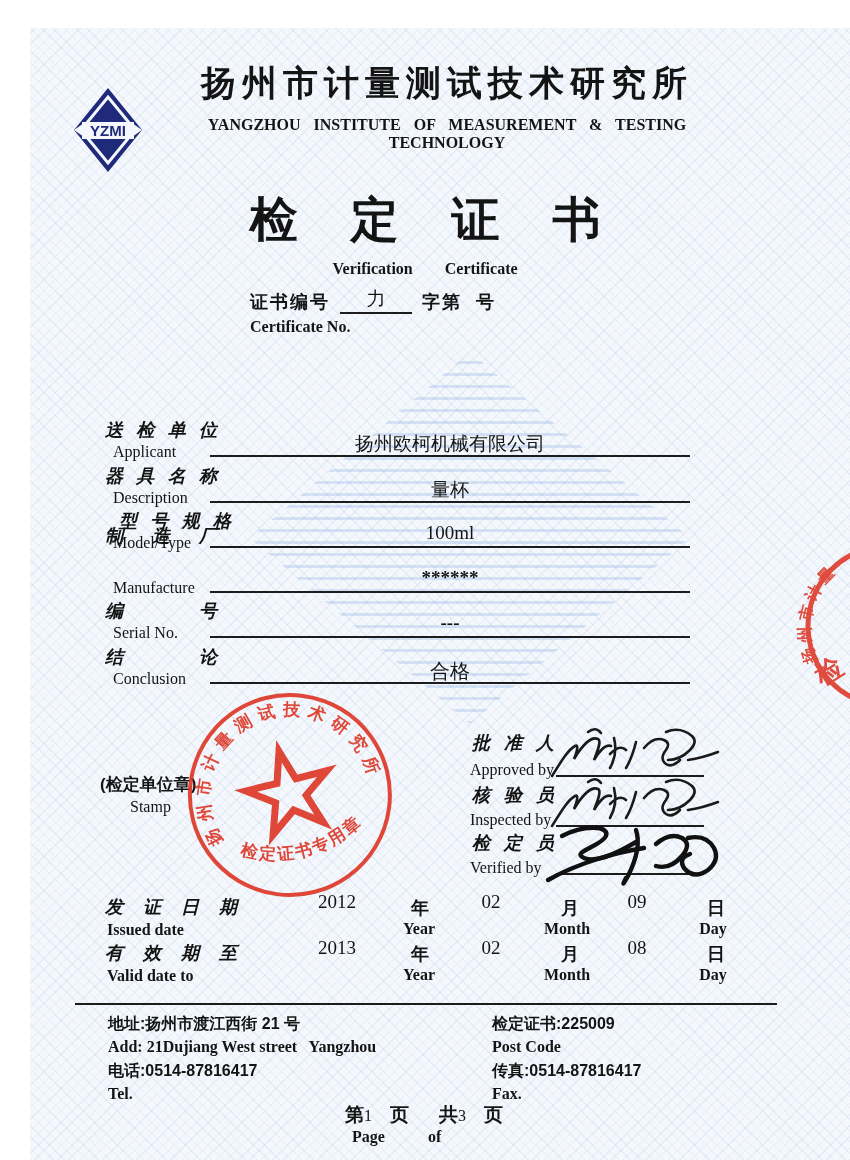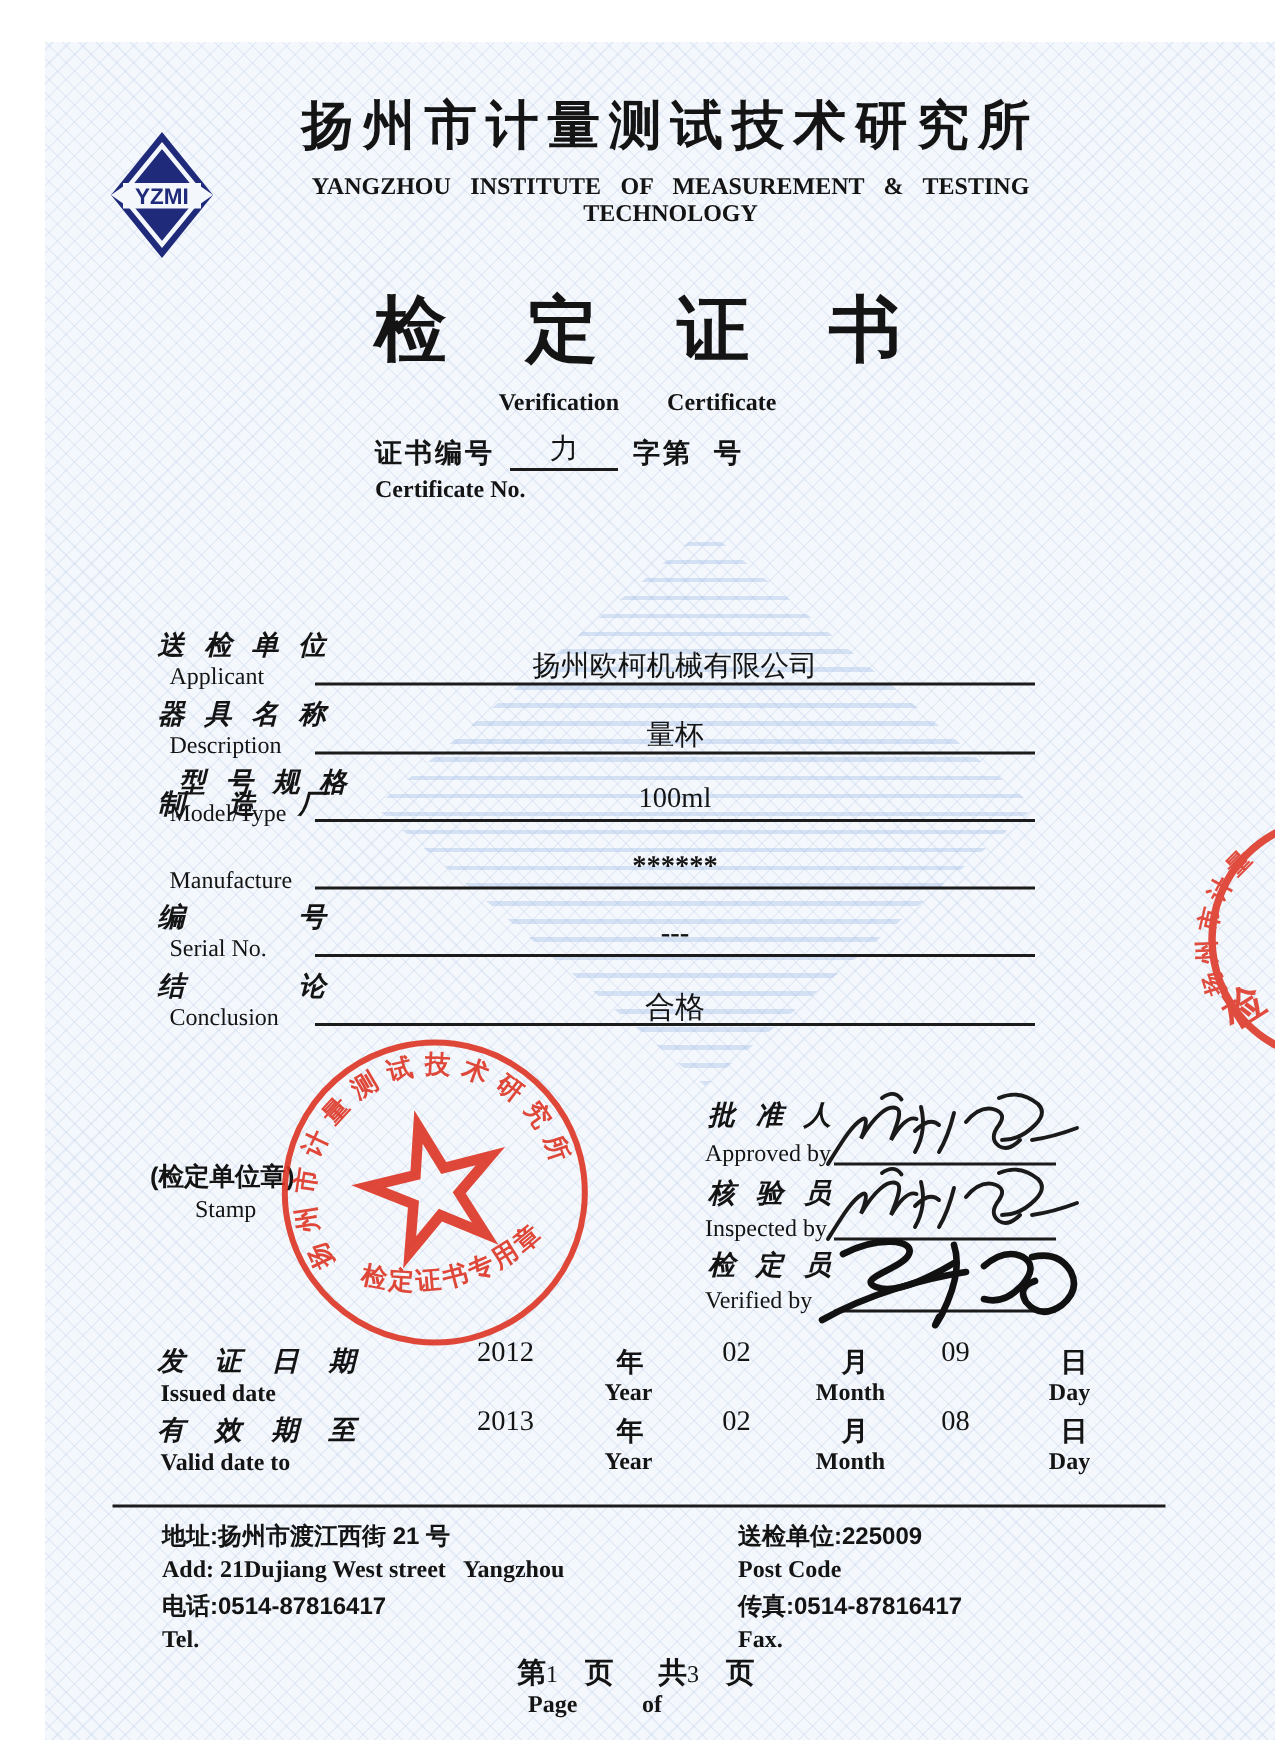--- a/index.html
+++ b/index.html
@@ -190,21 +190,21 @@
 <div class="abs z2 serif b center" style="left:527px;top:966px;width:80px;font-size:16px;">Month</div>
 <div class="abs z2 serif b center" style="left:673px;top:966px;width:80px;font-size:16px;">Day</div>
 
 <div class="abs z2" style="left:75px;top:1003px;width:702px;border-bottom:2px solid #1c1c1c;"></div>
 
 <div class="abs z2 b pre" style="left:108px;top:1014px;font-size:16px;">地址:扬州市渡江西街 21 号</div>
 <div class="abs z2 b serif pre" style="left:108px;top:1038px;font-size:16px;">Add: 21Dujiang West street   Yangzhou</div>
 <div class="abs z2 b pre" style="left:108px;top:1061px;font-size:16px;">电话:0514-87816417</div>
 <div class="abs z2 b serif pre" style="left:108px;top:1085px;font-size:16px;">Tel.</div>
 
-<div class="abs z2 b pre" style="left:492px;top:1014px;font-size:16px;">送检单位:225009</div>
+<div class="abs z2 b pre" style="left:492px;top:1014px;font-size:16px;">检定证书:225009</div>
 <div class="abs z2 b serif pre" style="left:492px;top:1038px;font-size:16px;">Post Code</div>
 <div class="abs z2 b pre" style="left:492px;top:1061px;font-size:16px;">传真:0514-87816417</div>
 <div class="abs z2 b serif pre" style="left:492px;top:1085px;font-size:16px;">Fax.</div>
 
 <div class="abs z2" style="left:345px;top:1102px;display:flex;align-items:baseline;">
   <span class="b" style="font-size:19px;">第</span>
   <span class="serif" style="font-size:16px;">1</span>
   <span class="b" style="font-size:19px;margin-left:18px;">页</span>
   <span class="b" style="font-size:19px;margin-left:30px;">共</span>
   <span class="serif" style="font-size:16px;">3</span>

